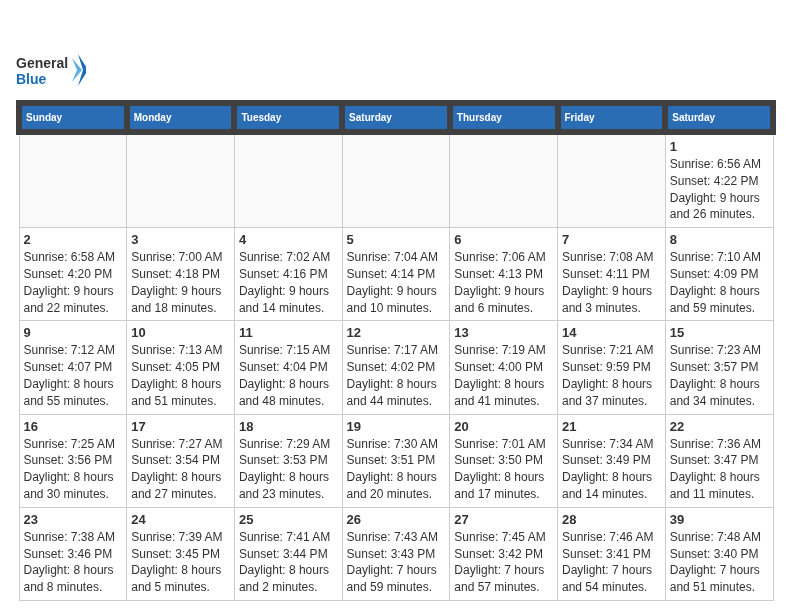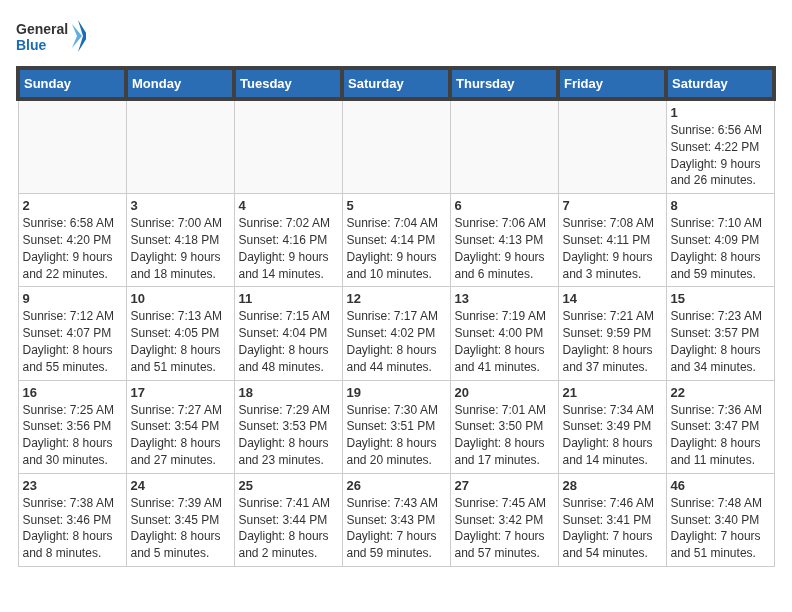--- a/index.html
+++ b/index.html
@@ -13,45 +13,46 @@
     .header {
       display: flex;
       justify-content: space-between;
       align-items: flex-start;
       margin-bottom: 10px;
     }
     .logo {
       display: flex;
       align-items: center;
       gap: 6px;
+      margin-top: 34px;
     }
     .title-block {
       text-align: right;
     }
     .month-title {
       font-size: 32px;
       font-weight: bold;
       color: #333;
     }
     .location-title {
       font-size: 16px;
       color: #333;
     }
     table {
       width: 100%;
       border-collapse: collapse;
     }
     thead tr th {
       background-color: #2a6db5;
       color: white;
-      font-size: 13px;
+      font-size: 10px;
       font-weight: bold;
       padding: 6px 4px;
       text-align: left;
-      border: 4px solid #404040;
+      border: 6px solid #404040;
     }
     tbody tr td {
       border: 1px solid #ccc;
       vertical-align: top;
       padding: 4px;
       font-size: 10.5px;
       color: #333;
       width: calc(100% / 7);
       min-height: 80px;
       height: 80px;
@@ -308,21 +309,21 @@
 and 57 minutes.</div>
         </td>
         <td>
           <span class="day-number">28</span>
           <div class="day-info">Sunrise: 7:46 AM
 Sunset: 3:41 PM
 Daylight: 7 hours
 and 54 minutes.</div>
         </td>
         <td>
-          <span class="day-number">46</span>
+          <span class="day-number">39</span>
           <div class="day-info">Sunrise: 7:48 AM
 Sunset: 3:40 PM
 Daylight: 7 hours
 and 51 minutes.</div>
         </td>
       </tr>
     </tbody>
 </table>
 
 </body></html>

